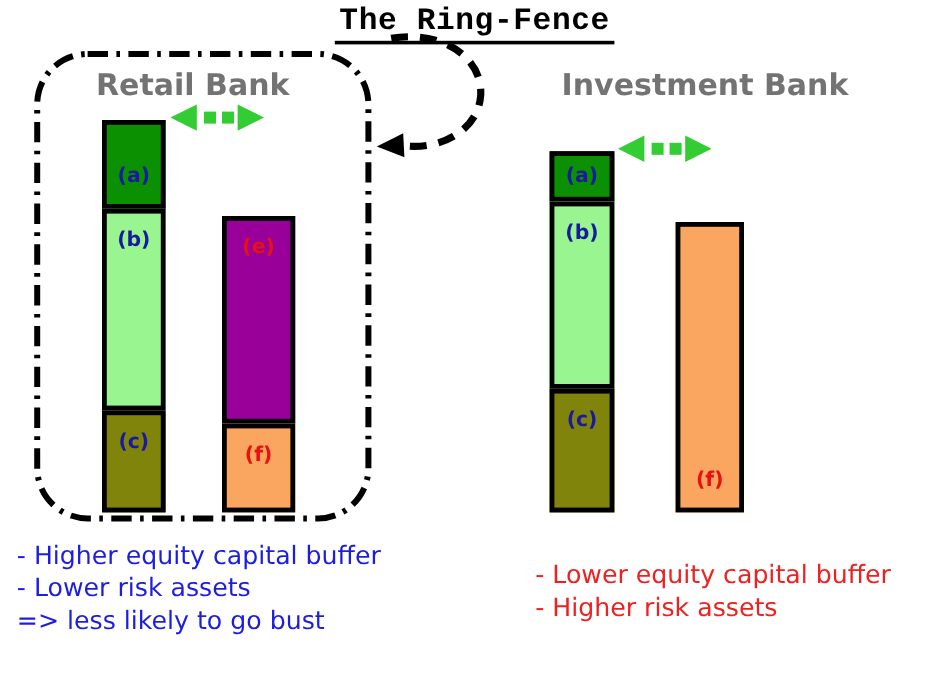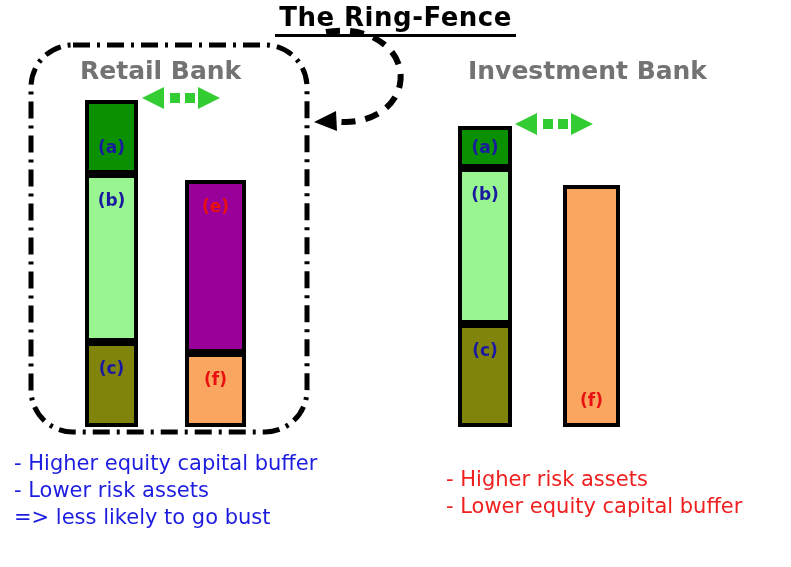--- a/index.html
+++ b/index.html
@@ -11,20 +11,21 @@
     position:relative;
   }
   .stage{position:absolute;left:0;top:0;width:791px;height:567px;}
 
   
   #title{
     position:absolute;left:0;top:2px;width:791px;
     text-align:center;
     font-size:26px;font-weight:bold;color:#000000;
     letter-spacing:.5px;
+    font-family:Liberation Mono, monospace;
   }
   #title span{
     border-bottom:3px solid #000;
     padding:0 4px 2px 4px;
     display:inline-block;
   }
 
   
   #ringfence{
     position:absolute;left:28px;top:42px;width:282px;height:393px;
@@ -154,17 +155,17 @@
     <span class="lbl lbl-red">(f)</span>
   </div>
 
   <div class="notes" id="notes-left">
     <div class="line">- Higher equity capital buffer</div>
     <div class="line">- Lower risk assets</div>
     <div class="line">=&gt; less likely to go bust</div>
   </div>
 
   <div class="notes" id="notes-right">
+    <div class="line">- Lower equity capital buffer</div>
     <div class="line">- Higher risk assets</div>
-    <div class="line">- Lower equity capital buffer</div>
   </div>
 
 </div>
 
 </body></html>

